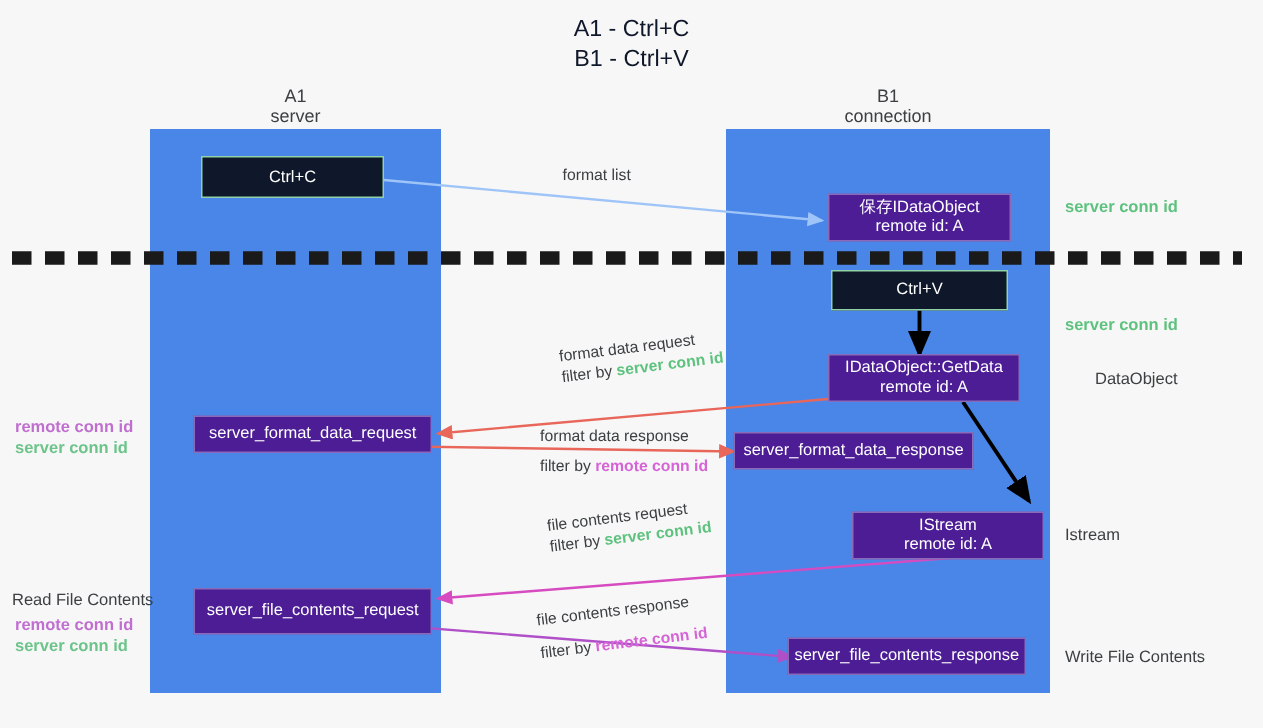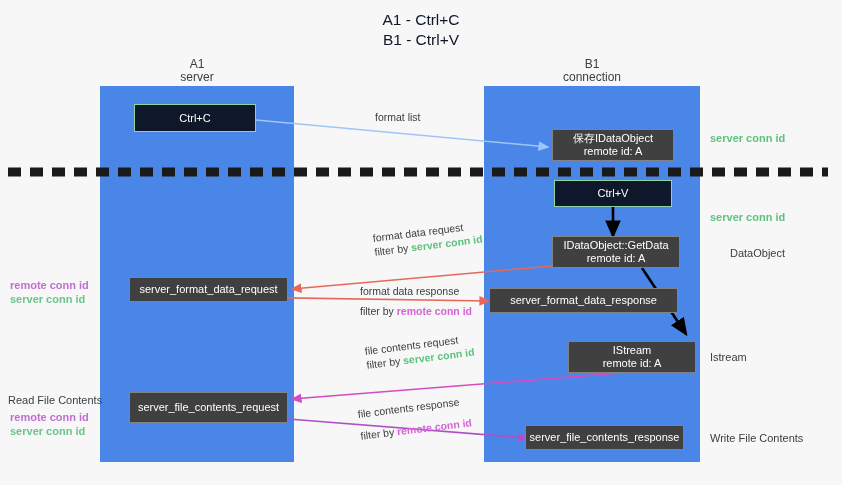--- a/index.html
+++ b/index.html
@@ -49,21 +49,21 @@
     align-items: center;
     justify-content: center;
     color: #ffffff;
     font-size: 11px;
     line-height: 13px;
     text-align: center;
     border: 1px solid rgba(255,255,255,0.35);
   }
   .node.green { background: #76c893; border-color: #8fd3a6; }
   .node.green { background: #0f172a; }
-  .node.orange { background: #404040; }
+  .node.orange { background: #4c1d95; }
   .node-line2 { font-size: 11px; }
 
   
   .edge-label {
     color: #3c4043;
     font-size: 10.5px;
     line-height: 14px;
     white-space: nowrap;
   }
   .edge-label .filter-line { display: block; }
@@ -172,21 +172,21 @@
 
 <div class="abs node orange" style="left:568px; top:341px; width:128px; height:32px;">
   <span>IStream</span>
   <span class="node-line2">remote id: A</span>
 </div>
 
 <div class="abs node orange" style="left:129px; top:277px; width:159px; height:25px;text-align:center;">
   <span>server_format_data_request</span>
 </div>
 
-<div class="abs node orange" style="left:489px; top:288px; width:189px; height:25px;">
+<div class="abs node orange" style="left:489px; top:288px; width:160px; height:25px;">
   <span>server_format_data_response</span>
 </div>
 
 <div class="abs node orange" style="left:129px; top:392px; width:159px; height:31px;">
   <span>server_file_contents_request</span>
 </div>
 
 <div class="abs node orange" style="left:525px; top:425px; width:159px; height:25px;">
   <span>server_file_contents_response</span>
 </div>

